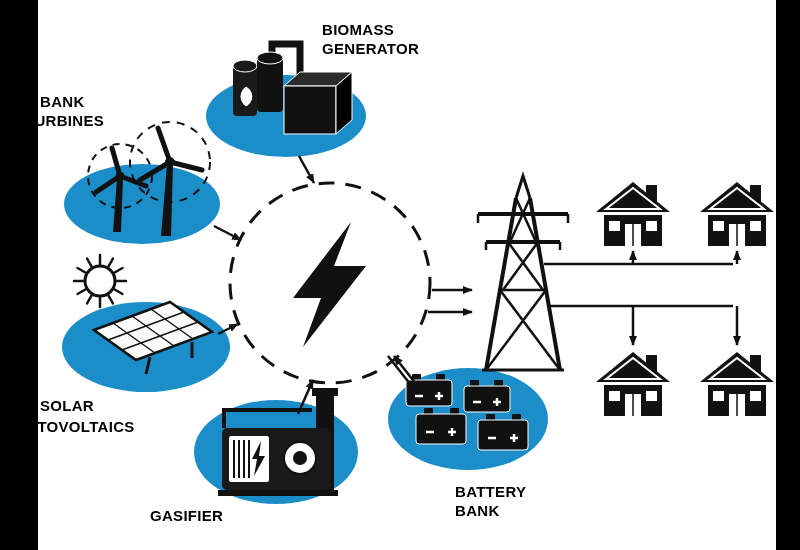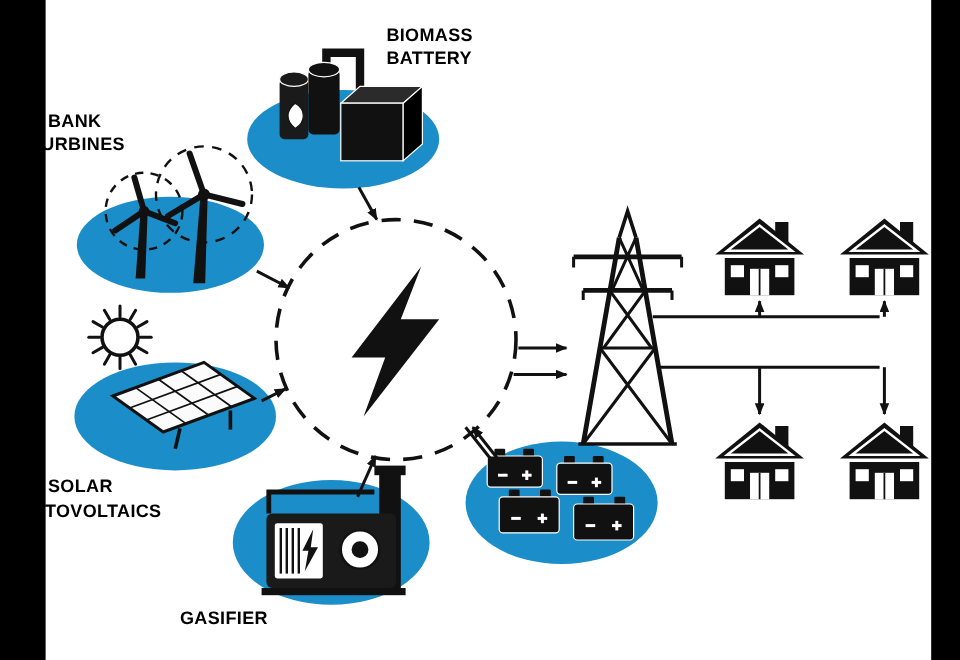--- a/index.html
+++ b/index.html
@@ -13,27 +13,31 @@
   .ln{display:block;}
   svg{position:absolute;left:0;top:0;z-index:2;}
 </style>
 </head>
 <body>
 
 <div id="stage">
 
   <div class="lbl" style="left:322px;top:20px">
     <span class="ln">BIOMASS</span>
-    <span class="ln">BATTERY</span>
+    <span class="ln">GENERATOR</span>
   </div>
   <div class="lbl" style="left:40px;top:92px">BANK</div>
   <div class="lbl" style="left:25px;top:111px">TURBINES</div>
   <div class="lbl" style="left:40px;top:396px">SOLAR</div>
   <div class="lbl" style="left:4px;top:417px">PHOTOVOLTAICS</div>
   <div class="lbl" style="left:150px;top:506px">GASIFIER</div>
+  <div class="lbl" style="left:455px;top:482px">
+    <span class="ln">BATTERY</span>
+    <span class="ln">BANK</span>
+  </div>
 
   <svg width="800" height="550" viewBox="0 0 800 550">
     <defs>
       <marker id="ah" markerWidth="12" markerHeight="10" refX="9" refY="4" orient="auto" markerUnits="userSpaceOnUse">
         <path d="M0,0 L10,4 L0,8 Z" fill="#111"></path>
       </marker>
     </defs>
 
     <g>
       <ellipse cx="142" cy="204" rx="78" ry="40" fill="#1b8ec9"></ellipse>

